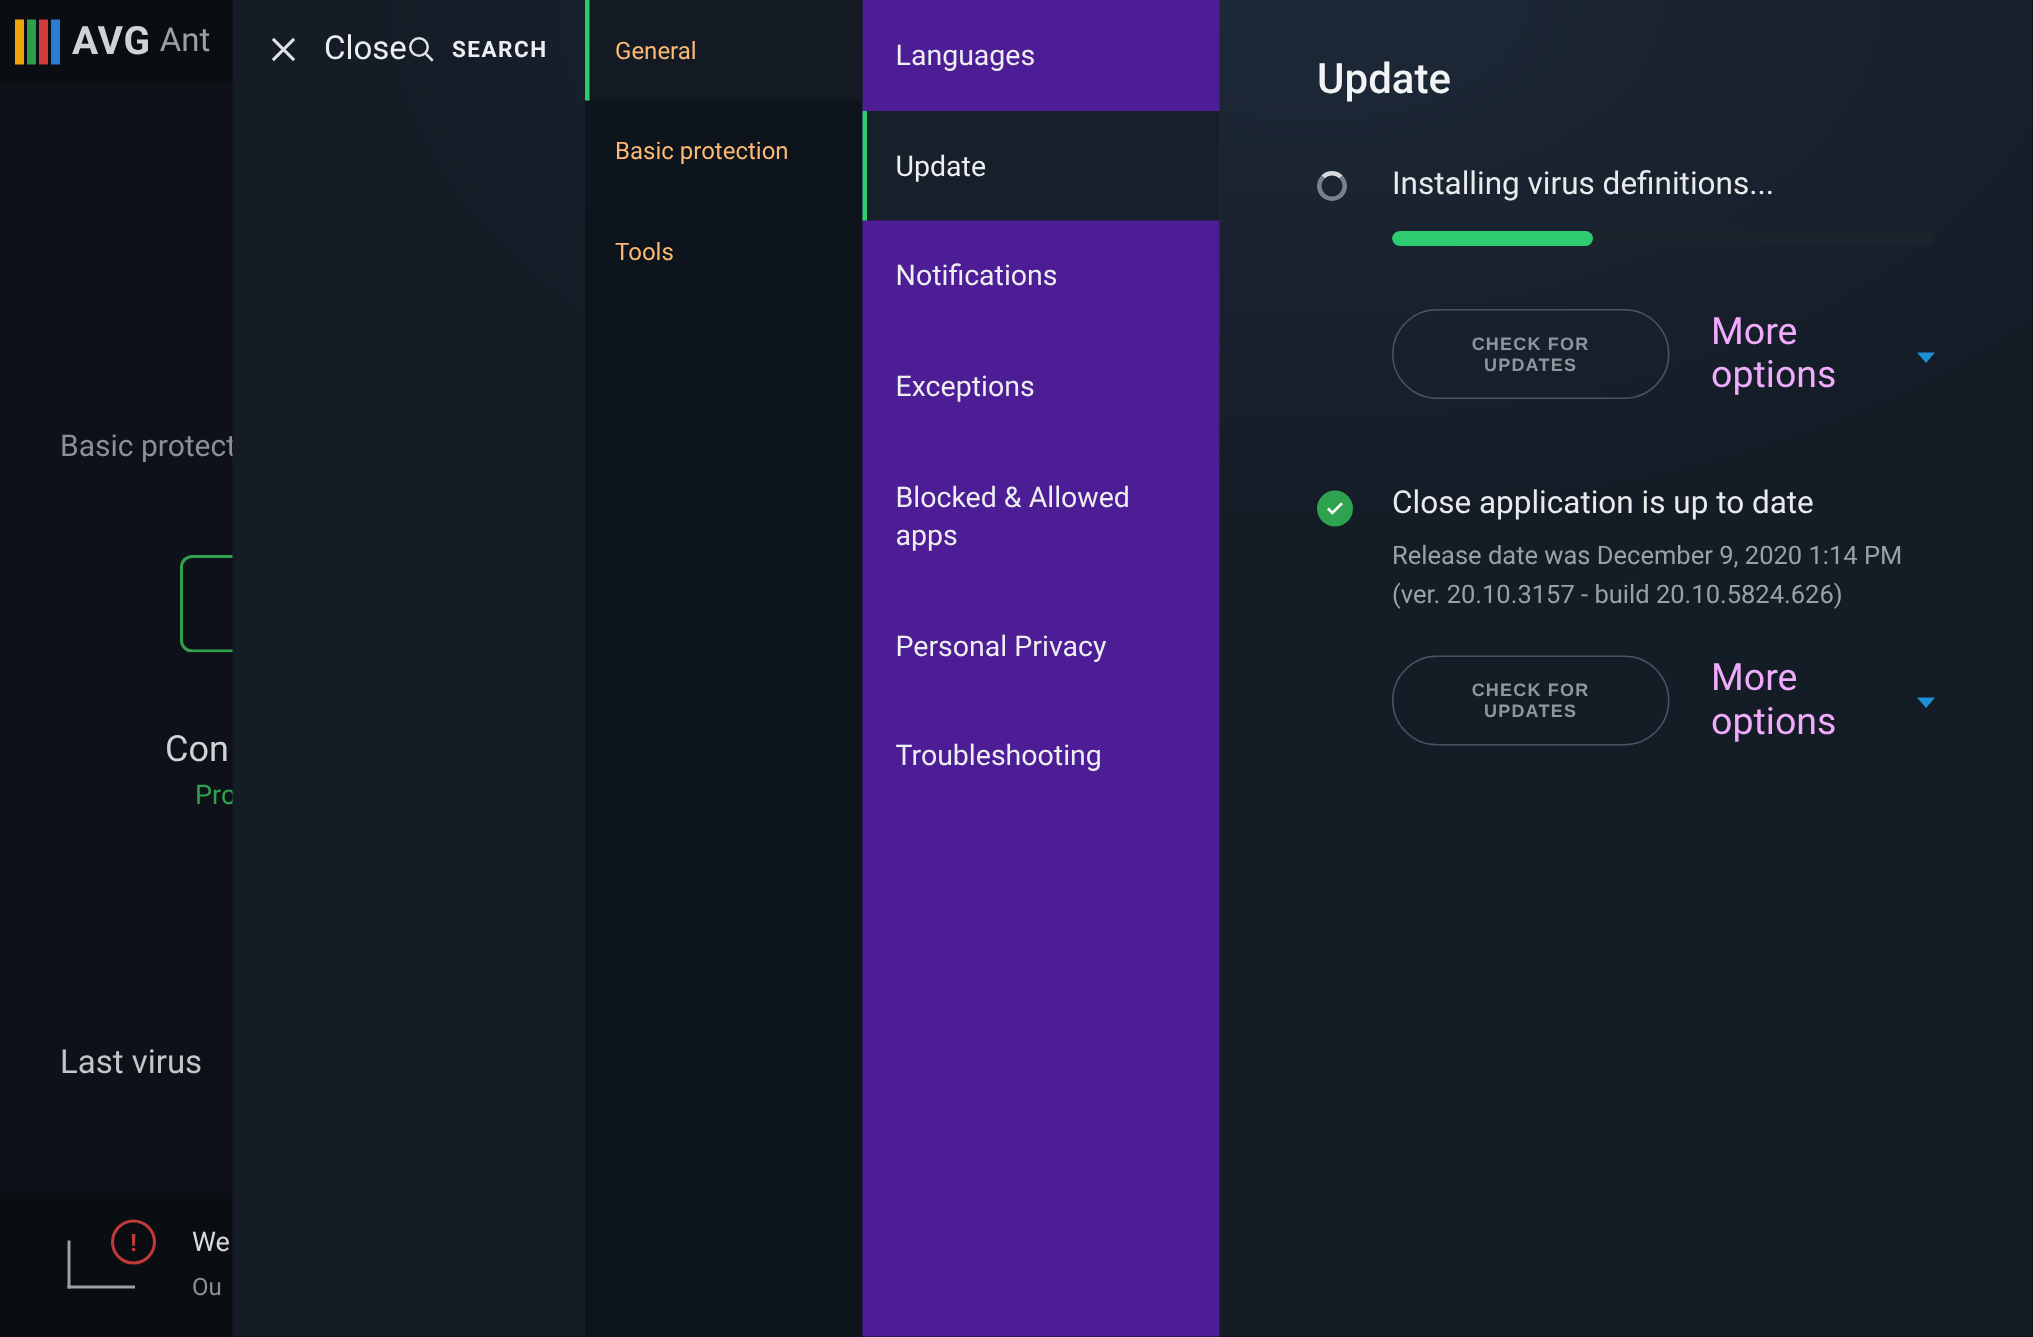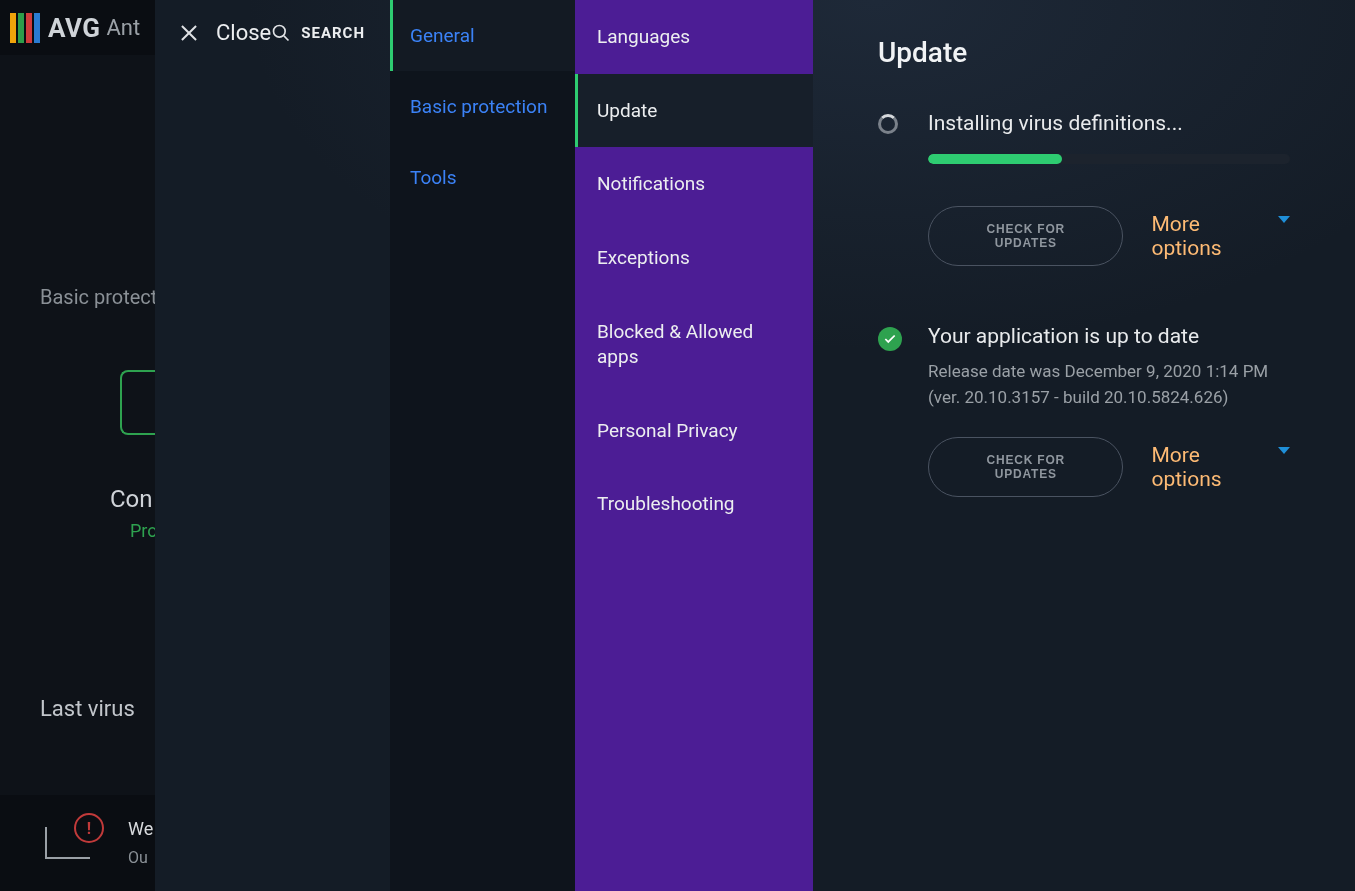--- a/index.html
+++ b/index.html
@@ -37,21 +37,21 @@
   .close-x::after { transform: rotate(-45deg); }
   .close-label { font-size: 22px; color: #eceef0; }
   .search-btn { margin-left: auto; display: flex; align-items: center; gap: 10px; cursor: pointer; }
   .search-icon { width: 20px; height: 20px; }
   .search-icon svg { width: 20px; height: 20px; stroke: #e0e2e5; fill: none; stroke-width: 2; }
   .search-label { font-size: 15px; font-weight: 700; letter-spacing: 1px; color: #eceef0; }
 
   .modal-body { flex: 1; display: flex; position: relative; z-index: 2; }
   
   .nav-col1 { width: 185px; background: #0e141c; padding-top: 0; }
-  .nav-col1 .nav-item { padding: 24px 20px; font-size: 19px; color: #3b82f6; cursor: pointer; position: relative; }
+  .nav-col1 .nav-item { padding: 24px 20px; font-size: 16px; color: #fdba74; cursor: pointer; position: relative; }
   .nav-col1 .nav-item.active { background: #131a23; }
   .nav-col1 .nav-item.active::before { content: ""; position: absolute; left: 0; top: 0; bottom: 0; width: 3px; background: #2ecc71; }
 
   .nav-col2 { width: 238px; background: #4c1d95; padding-top: 0; }
   .nav-col2 .nav-item { padding: 24px 22px; font-size: 19px; color: #eceef0; cursor: pointer; position: relative; line-height: 1.35; }
   .nav-col2 .nav-item.active { background: #171f2a; }
   .nav-col2 .nav-item.active::before { content: ""; position: absolute; left: 0; top: 0; bottom: 0; width: 3px; background: #2ecc71; }
 
   .content { flex: 1; padding: 36px 65px 0 65px; }
   .content-title { font-size: 28px; color: #f1f3f5; font-weight: 500; margin-bottom: 42px; }
@@ -63,21 +63,21 @@
   .check-badge svg { width: 14px; height: 14px; stroke: #fff; fill: none; stroke-width: 3; }
   .status-body { flex: 1; }
   .status-text { font-size: 21px; color: #e8eaec; }
   .status-sub { font-size: 17px; color: #9aa0a6; margin-top: 10px; line-height: 1.55; }
 
   .progress-bar { margin-left: 50px; margin-top: 18px; margin-bottom: 42px; height: 10px; background: #1c232d; border-radius: 5px; overflow: hidden; }
   .progress-fill { height: 100%; background: #2ecc71; width: 37%; border-radius: 5px; }
 
   .action-row { margin-left: 50px; display: flex; align-items: center; gap: 28px; margin-bottom: 58px; }
   .pill-btn { border: 1.5px solid #4a5361; background: transparent; color: #8f969e; font-size: 12px; font-weight: 700; letter-spacing: 0.8px; padding: 15px 26px; border-radius: 999px; cursor: pointer; }
-  .more-link { color: #fdba74; font-size: 21px; cursor: pointer; display: flex; align-items: flex-start; gap: 6px; }
+  .more-link { color: #f0abfc; font-size: 25px; cursor: pointer; display: flex; align-items: center; gap: 6px; }
   .more-link .caret { width: 0; height: 0; border-left: 6px solid transparent; border-right: 6px solid transparent; border-top: 7px solid #1f8fd8; margin-top: 4px; }
 </style>
 </head>
 <body>
 
 <div class="bg-layer">
   <div class="bg-header">
     <div class="bg-logo-stripes"></div>
     <span class="bg-logo-text">AVG</span>
     <span class="bg-title">Ant</span>
@@ -174,21 +174,21 @@
 
       <div class="update-row">
         <div class="status-icon">
           <div class="check-badge">
               <svg viewBox="0 0 24 24">
                 <polyline points="4 12 9 17 20 6"></polyline>
               </svg>
             </div>
         </div>
         <div class="status-body">
-          <div class="status-text">Your application is up to date</div>
+          <div class="status-text">Close application is up to date</div>
           <div class="status-sub">
             <div>Release date was December 9, 2020 1:14 PM</div>
             <div>(ver. 20.10.3157 - build 20.10.5824.626)</div>
           </div>
         </div>
       </div>
       <div class="action-row" style="margin-top:26px;">
         <button class="pill-btn">CHECK FOR UPDATES</button>
         <div class="more-link">
           <span>More options</span>

